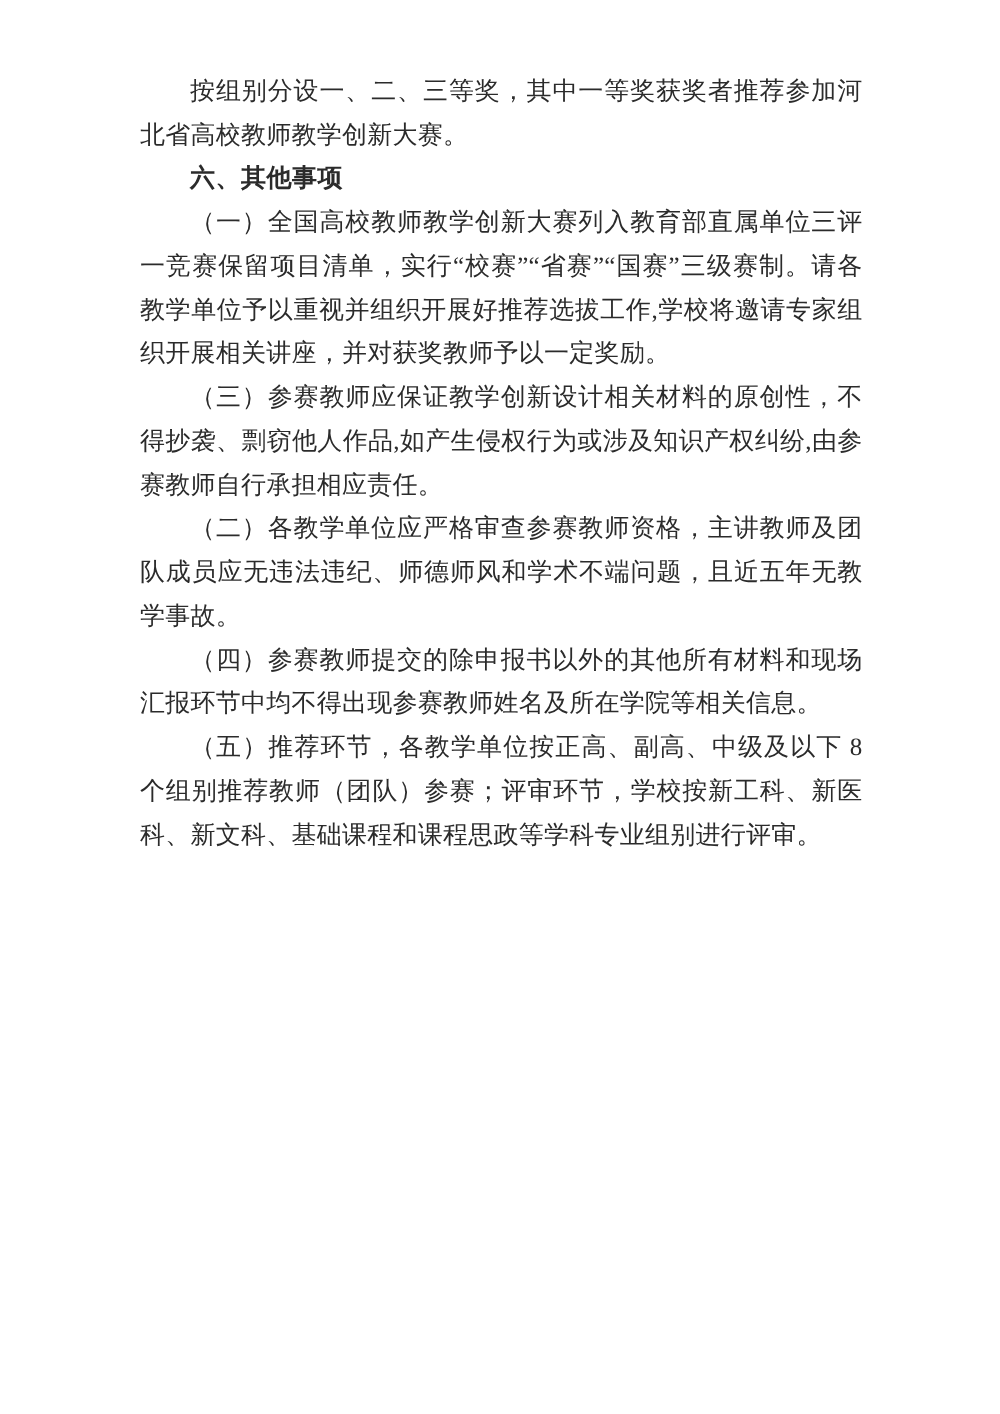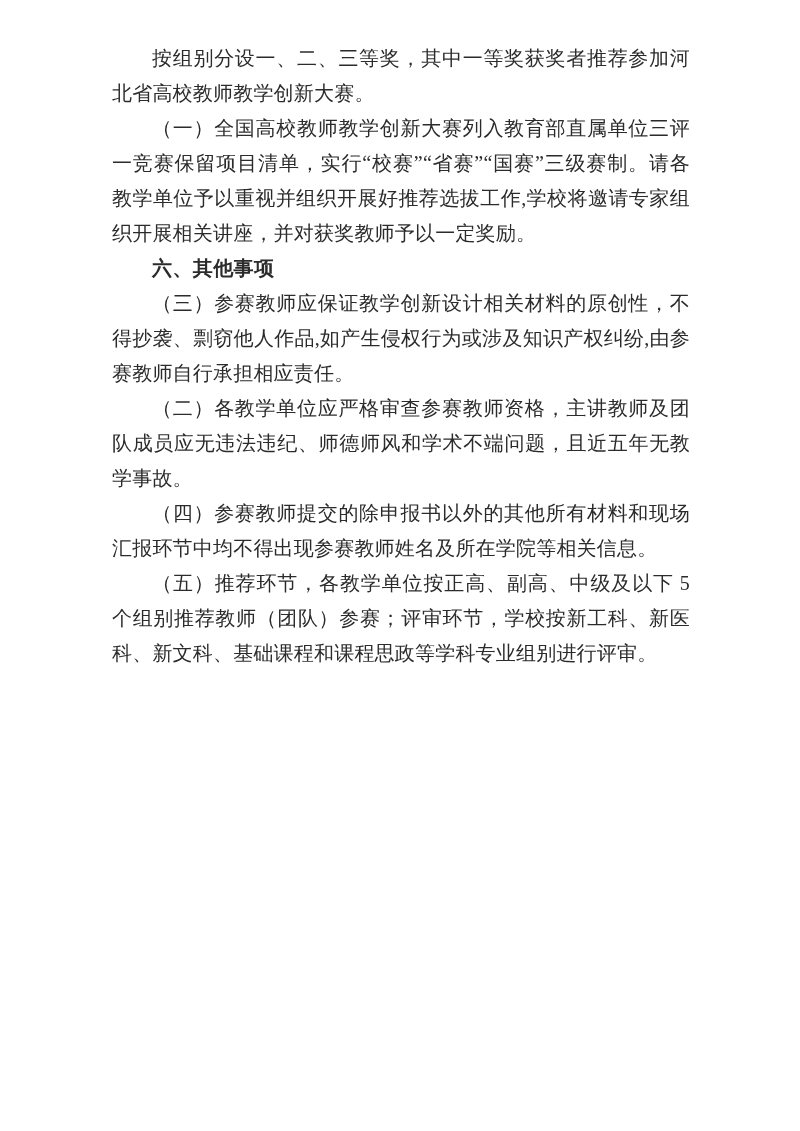--- a/index.html
+++ b/index.html
@@ -9,21 +9,21 @@
   body {
     width: 800px;
     height: 1131px;
     background: var(--page-bg, #ffffff);
     overflow: hidden;
   }
   .page {
     box-sizing: border-box;
     width: 800px;
     height: 1131px;
-    padding: 41px 110px 0 112px;
+    padding: 56px 110px 0 112px;
     background: var(--page-bg, #ffffff);
     color: var(--ink, #2b2b2b);
   }
   .para {
     margin: 0;
     font-family: "Liberation Serif", "DejaVu Serif", serif;
     font-size: 20px;
     line-height: 35px;
     text-align: justify;
     text-indent: 2em;
@@ -41,27 +41,27 @@
 </style>
 </head>
 <body>
 
 <main class="page">
 
   <p class="para"><span>按组别分设一、二、三等奖，其中一等奖获奖者推荐参加河北省高校教师教学创新大赛。</span></p>
 
 
 
+  <p class="para heading"><span>六、其他事项</span></p>
+
   <p class="para"><span>（一）全国高校教师教学创新大赛列入教育部直属单位三评一竞赛保留项目清单，实行“校赛”“省赛”“国赛”三级赛制。请各教学单位予以重视并组织开展好推荐选拔工作,学校将邀请专家组织开展相关讲座，并对获奖教师予以一定奖励。</span></p>
-
-  <p class="para heading"><span>六、其他事项</span></p>
 
   <p class="para"><span>（三）参赛教师应保证教学创新设计相关材料的原创性，不得抄袭、剽窃他人作品,如产生侵权行为或涉及知识产权纠纷,由参赛教师自行承担相应责任。</span></p>
 
   <p class="para"><span>（二）各教学单位应严格审查参赛教师资格，主讲教师及团队成员应无违法违纪、师德师风和学术不端问题，且近五年无教学事故。</span></p>
 
   <p class="para"><span>（四）参赛教师提交的除申报书以外的其他所有材料和现场汇报环节中均不得出现参赛教师姓名及所在学院等相关信息。</span></p>
 
-  <p class="para"><span>（五）推荐环节，各教学单位按正高、副高、中级及以下 5 个组别推荐教师（团队）参赛；</span><span class="bold-seg">评审环节，学校按新工科、新医科、新文科、基础课程和课程思政等学科专业组别进行评审。</span></p>
+  <p class="para"><span>（五）推荐环节，各教学单位按正高、副高、中级及以下 8 个组别推荐教师（团队）参赛；</span><span class="bold-seg">评审环节，学校按新工科、新医科、新文科、基础课程和课程思政等学科专业组别进行评审。</span></p>
 
 
 
 </main>
 
 </body></html>

